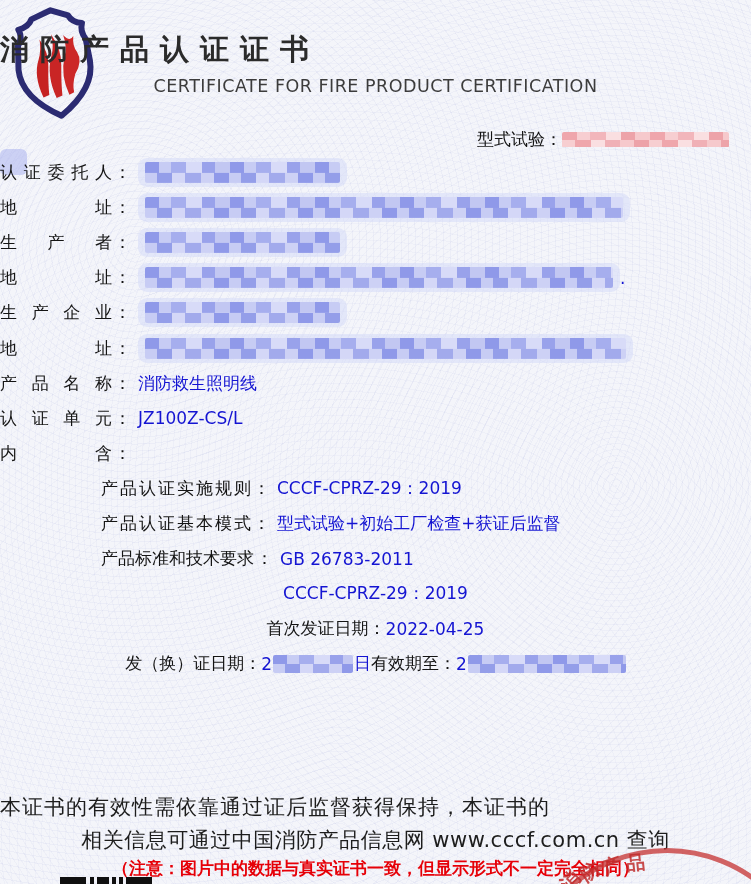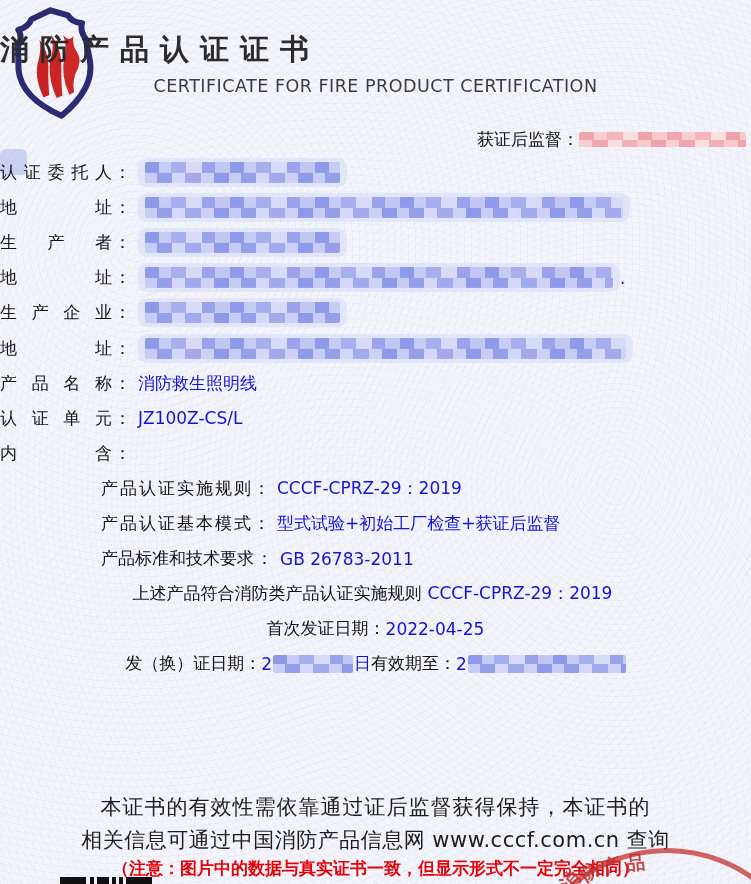--- a/index.html
+++ b/index.html
@@ -40,21 +40,21 @@
       repeating-linear-gradient(90deg,#c7ccf4 0 12px,#949ee9 12px 27px,#d4d7f7 27px 40px,#a2aaec 40px 56px,#cdd1f5 56px 69px,#8f99e9 69px 84px);
     background-size:100% 52%,100% 52%;background-position:0 0,0 100%;
     background-repeat:no-repeat,no-repeat;}
   .rd-pink{display:inline-block;height:16px;border-radius:2px;filter:blur(.5px);
     background-image:
       repeating-linear-gradient(90deg,#efa6ac 0 15px,#f7ced1 15px 28px,#f2b6bb 28px 44px,#fadfe1 44px 59px,#eda3a9 59px 73px,#f6c9cc 73px 88px),
       repeating-linear-gradient(90deg,#f7ced1 0 13px,#efa6ac 13px 29px,#fadfe1 29px 43px,#f0b0b6 43px 58px,#f6c9cc 58px 72px,#eda3a9 72px 87px);
     background-size:100% 52%,100% 52%;background-position:0 0,0 100%;
     background-repeat:no-repeat,no-repeat;}
   
-  .foot1{position:absolute;left:0;top:793px;width:100%;text-align:center;
+  .foot1{position:absolute;left:0;top:793px;width:100%;
          font-size:21px;color:#1d1d1d;letter-spacing:1px;}
   .foot2{position:absolute;left:0;top:826px;width:100%;text-align:center;
          font-size:21px;color:#1d1d1d;letter-spacing:.5px;}
   .note{position:absolute;left:112px;top:857px;font-size:17px;font-weight:bold;color:#e60008;}
   .deco-square{position:absolute;left:0;top:149px;width:27px;height:26px;
                background:rgba(172,178,238,.55);border-radius:6px;}
   .cutoff-mark{position:absolute;left:60px;top:877px;width:92px;height:7px;
     background:linear-gradient(90deg,#101010 0 26px,transparent 26px 30px,#101010 30px 34px,
       transparent 34px 37px,#101010 37px 49px,transparent 49px 52px,#101010 52px 56px,
       transparent 56px 59px,#101010 59px 63px,transparent 63px 66px,#101010 66px 92px);}
@@ -76,21 +76,21 @@
     <path d="M50 6 L30 13 Q27 20 16 22 Q20 30 14 38 L12 62 Q12 90 50 112 Q86 88 84 60 L82 38 Q77 30 80 22 Q70 20 67 13 Z" fill="none" stroke="#2b2b72" stroke-width="6" stroke-linejoin="round"></path>
     <path d="M34 92 Q26 70 33 54 Q37 44 36 34 Q44 48 42 62 Q40 78 40 90 Z" fill="#c62222"></path>
     <path d="M47 94 Q39 70 46 52 Q50 42 48 30 Q57 46 55 62 Q53 80 53 92 Z" fill="#c92525"></path>
     <path d="M60 92 Q53 72 59 54 Q63 44 60 32 Q66 40 70 34 Q68 44 72 50 Q77 60 68 72 Q64 82 65 90 Z" fill="#cc2828"></path>
   </svg>
 
   <div class="title">消防产品认证证书</div>
   <div class="subtitle">CERTIFICATE FOR FIRE PRODUCT CERTIFICATION</div>
 
   <div class="cert-row">
-    <span class="lbl">获证后监督</span>
+    <span class="lbl">型式试验</span>
       <span class="lbl">：</span>
     <span class="rd-pink" style="width:167px"></span>
   </div>
 
   <div class="deco-square"></div>
 
   <div class="rows">
 
     <div class="row">
       <span class="lbl w5">认证委托人</span>
@@ -170,21 +170,20 @@
       <span class="val">型式试验+初始工厂检查+获证后监督</span>
     </div>
 
     <div class="row long">
       <span class="lbl">产品标准和技术要求</span>
         <span class="lbl colon">：</span>
       <span class="val">GB 26783-2011</span>
     </div>
 
     <div class="row centered">
-      <span class="lbl">上述产品符合消防类产品认证实施规则</span>
       <span class="val" style="margin:0 6px">CCCF-CPRZ-29：2019</span>
     </div>
 
     <div class="row centered">
       <span class="lbl">首次发证日期</span>
         <span class="lbl">：</span>
       <span class="val">2022-04-25</span>
     </div>
 
     <div class="row centered">

